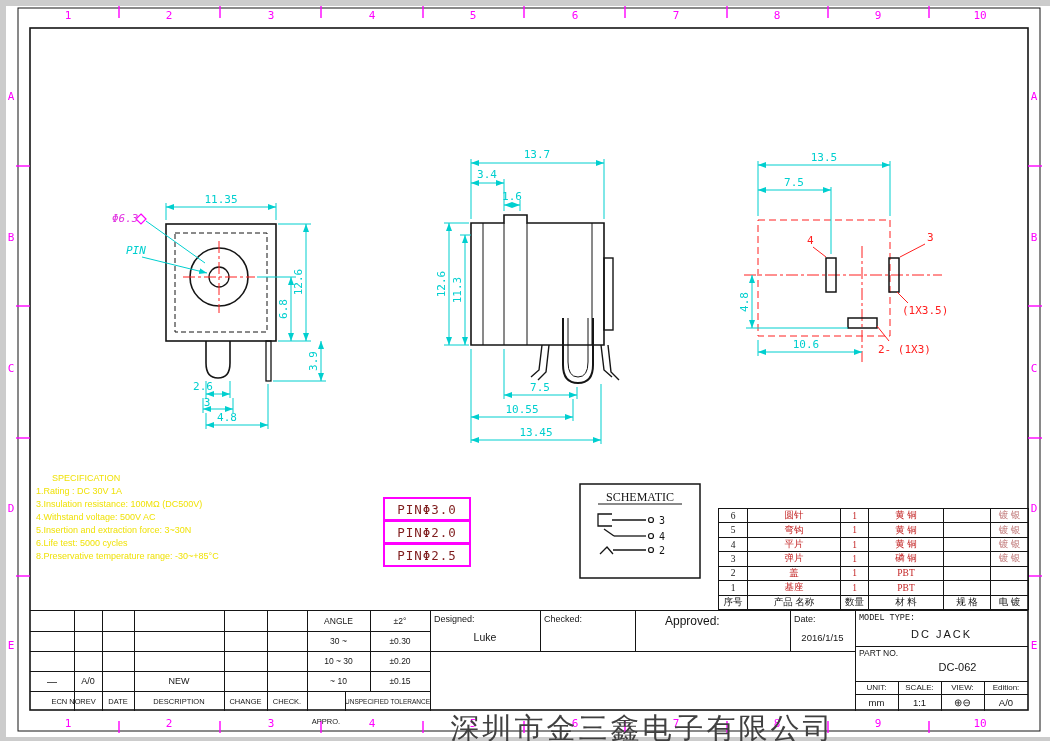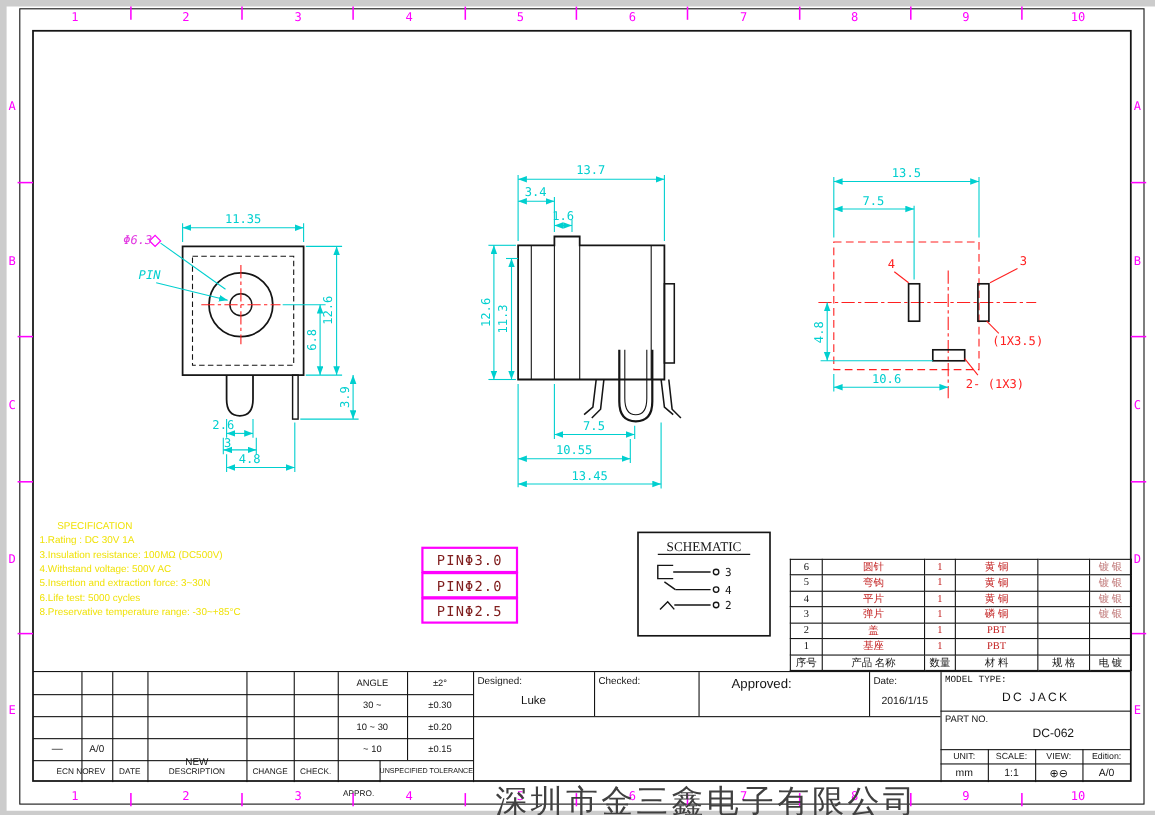--- a/index.html
+++ b/index.html
@@ -352,21 +352,21 @@
 
   <div class="hl" style="left:825px;top:35px;width:173px;"></div>
   <div class="hl" style="left:825px;top:70px;width:173px;"></div>
   <div class="hl" style="left:825px;top:83px;width:173px;"></div>
   <div class="vl" style="left:868px;top:70px;height:30px;"></div>
   <div class="vl" style="left:911px;top:70px;height:30px;"></div>
   <div class="vl" style="left:954px;top:70px;height:30px;"></div>
 
   <div class="lbl cc" style="left:0;top:62px;width:44px;height:16px;font-size:10px;">—</div>
   <div class="lbl cc" style="left:44px;top:62px;width:28px;height:16px;font-size:9px;">A/0</div>
-  <div class="lbl cc" style="left:104px;top:73px;width:90px;height:16px;font-size:9px;">NEW</div>
+  <div class="lbl cc" style="left:104px;top:62px;width:90px;height:16px;font-size:9px;">NEW</div>
 
   <div class="lbl cc" style="left:0;top:82px;width:44px;height:16px;font-size:7.5px;margin-left:14px;">ECN NO</div>
   <div class="lbl cc" style="left:44px;top:82px;width:28px;height:16px;font-size:7.5px;">REV</div>
   <div class="lbl cc" style="left:72px;top:82px;width:32px;height:16px;font-size:7.5px;">DATE</div>
   <div class="lbl cc" style="left:104px;top:82px;width:90px;height:16px;font-size:7.5px;">DESCRIPTION</div>
   <div class="lbl cc" style="left:194px;top:82px;width:43px;height:16px;font-size:7.5px;">CHANGE</div>
   <div class="lbl cc" style="left:237px;top:82px;width:40px;height:16px;font-size:7.5px;">CHECK.</div>
   <div class="lbl cc" style="left:277px;top:82px;width:38px;height:16px;font-size:7.5px;margin-top:20px;">APPRO.</div>
   <div class="lbl cc" style="left:315px;top:82px;width:85px;height:16px;font-size:6.5px;">UNSPECIFIED TOLERANCE</div>
 

